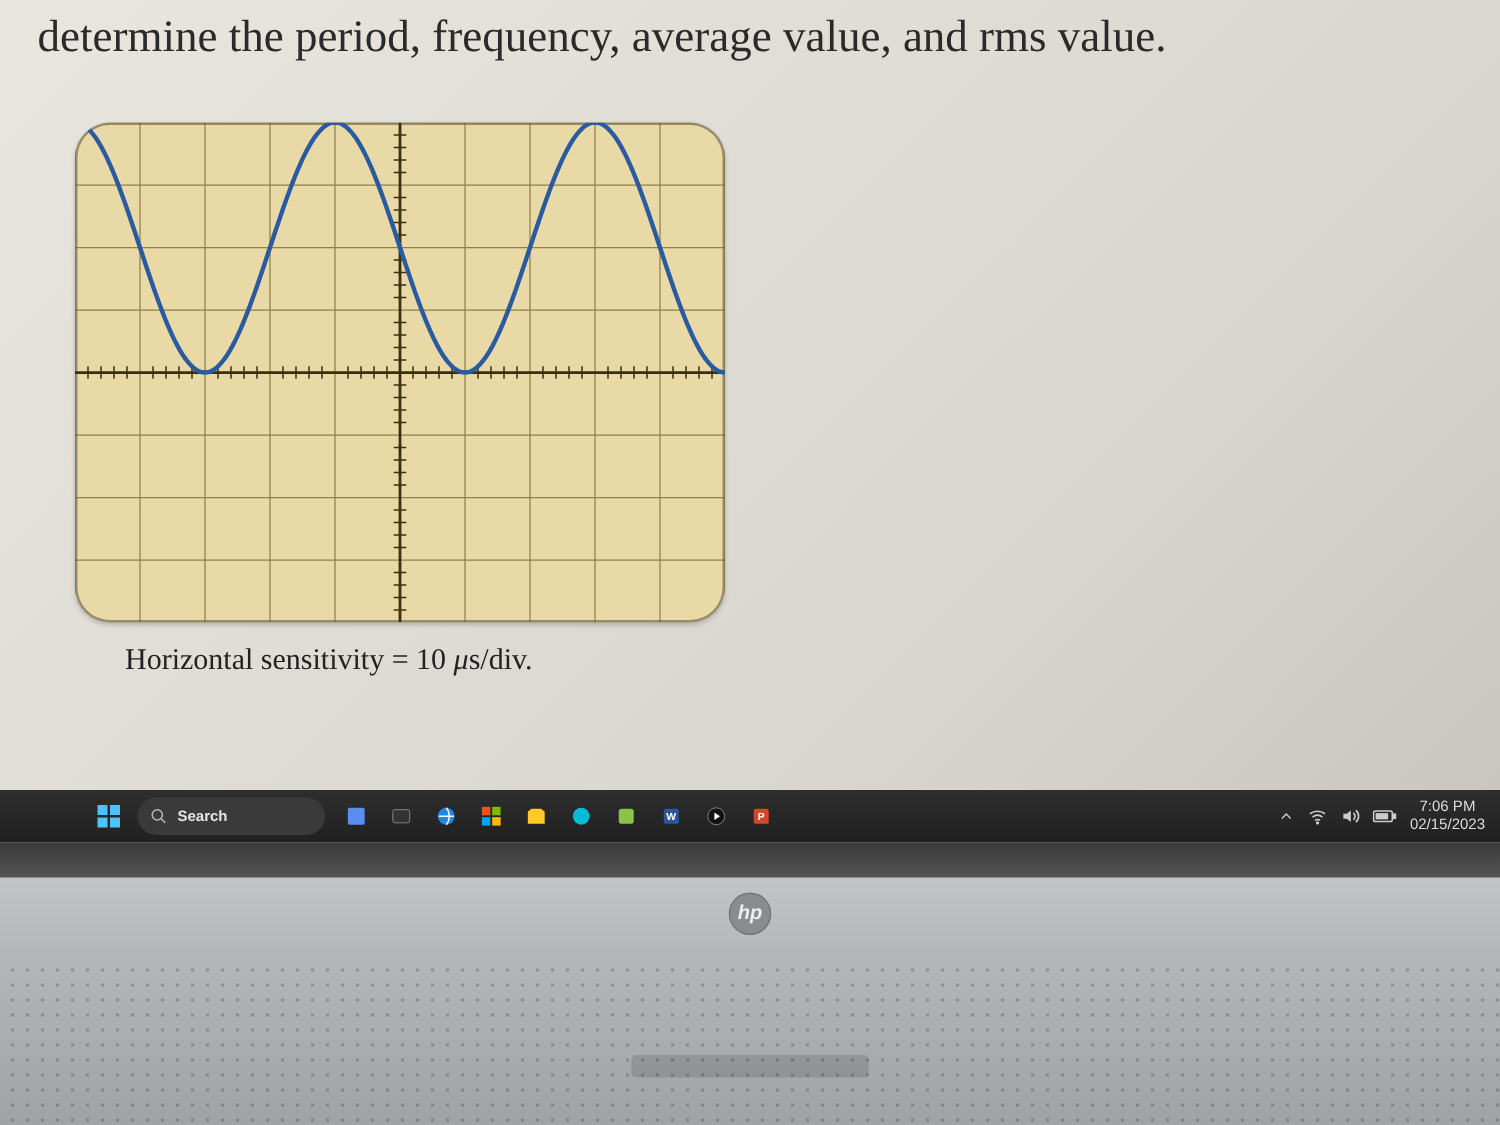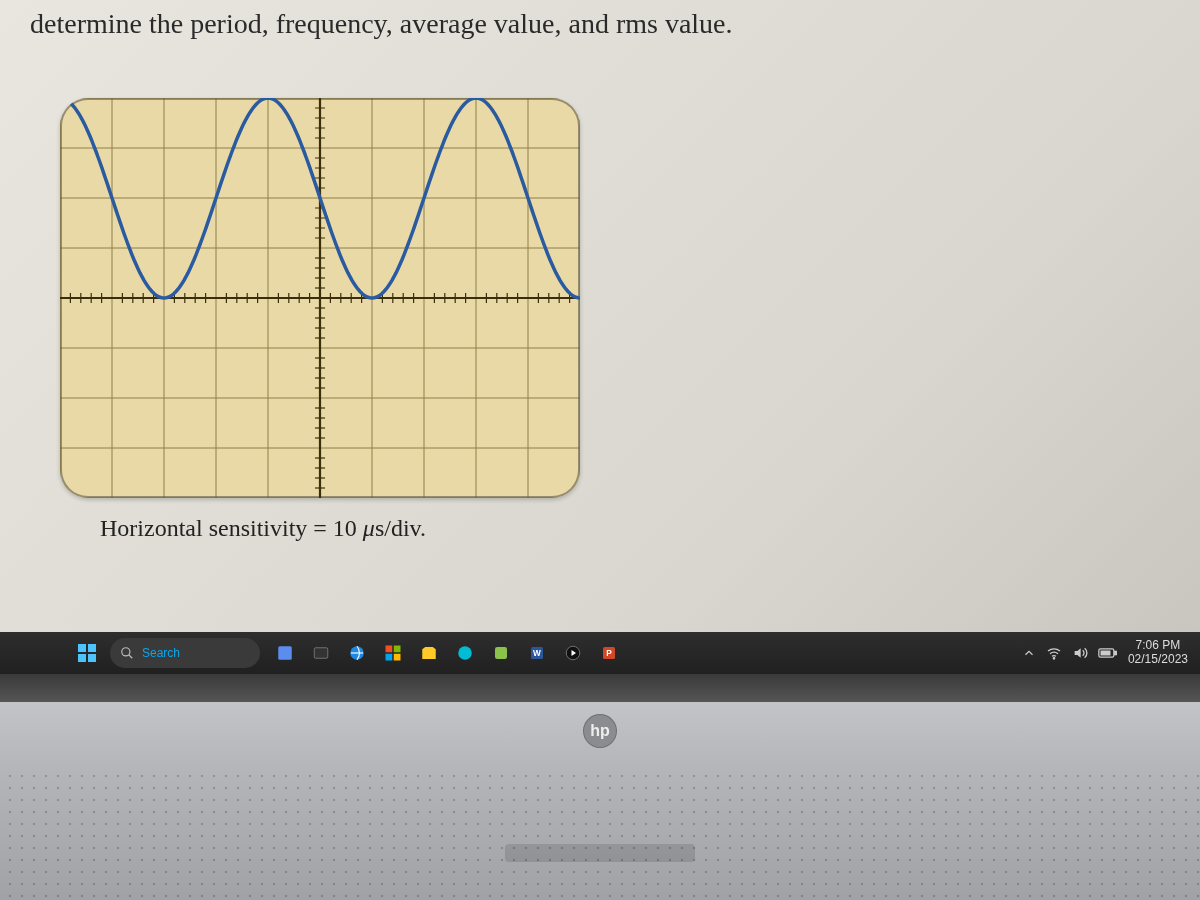--- a/index.html
+++ b/index.html
@@ -10,21 +10,21 @@
   .screen {
     position: absolute;
     left: 0; top: 0; width: 1200px; height: 632px;
     background: linear-gradient(135deg, #e8e6df 0%, #d8d6ce 70%, #c8c6be 100%);
     overflow: hidden;
   }
   .question-text {
     position: absolute;
     left: 30px; top: 8px;
     font-family: "Times New Roman", serif;
-    font-size: 28px;
+    font-size: 36px;
     color: #2a2a2a;
   }
 
   
   .scope-wrap {
     position: absolute;
     left: 60px; top: 98px;
     width: 520px;
   }
   .scope {
@@ -62,21 +62,22 @@
   }
   .win-logo {
     width:18px;height:18px;display:grid;grid-template-columns:1fr 1fr;grid-template-rows:1fr 1fr;gap:2px;
   }
   .win-logo span{background:#4cc2ff;}
   .search-box {
     display:flex;align-items:center;gap:8px;
     background:#3a3a3a;border-radius:18px;
     height:30px;padding:0 14px 0 10px;margin-left:6px;
     min-width:150px;
-    color:#0ea5e9;
+    color:#e5e5e5;
+    font-weight:bold;
   }
   .search-box svg{flex:0 0 auto;}
   .tb-icons { display:flex; gap:6px; margin-left:10px; align-items:center; }
   .tb-icon {
     width:30px;height:30px;border-radius:4px;
     display:flex;align-items:center;justify-content:center;
     color:#eee;font-size:13px;font-weight:bold;
   }
   .tb-icon svg { display:block; }
   .tray {
@@ -93,21 +94,21 @@
   }
   .hinge::before{
     content:""; position:absolute; left:0; right:0; top:0; height:28px;
     background: linear-gradient(#3a3a3a,#555);
   }
   .hp-logo {
     position:absolute; left:50%; top:40px; transform:translateX(-50%);
     width:34px;height:34px;border-radius:50%;
     background:#8a8c90;color:#eee;
     display:flex;align-items:center;justify-content:center;
-    font-weight:bold;font-size:16px;
+    font-style:italic;font-weight:bold;font-size:16px;
     box-shadow: inset 0 0 0 1px rgba(0,0,0,.2);
   }
   
   .kb {
     position:absolute; left:0; right:0; top:92px; bottom:0;
     background-image: radial-gradient(rgba(0,0,0,.35) 1.3px, transparent 1.6px);
     background-size: 12px 12px;
     background-position: 4px 4px;
     opacity:.55;
   }

